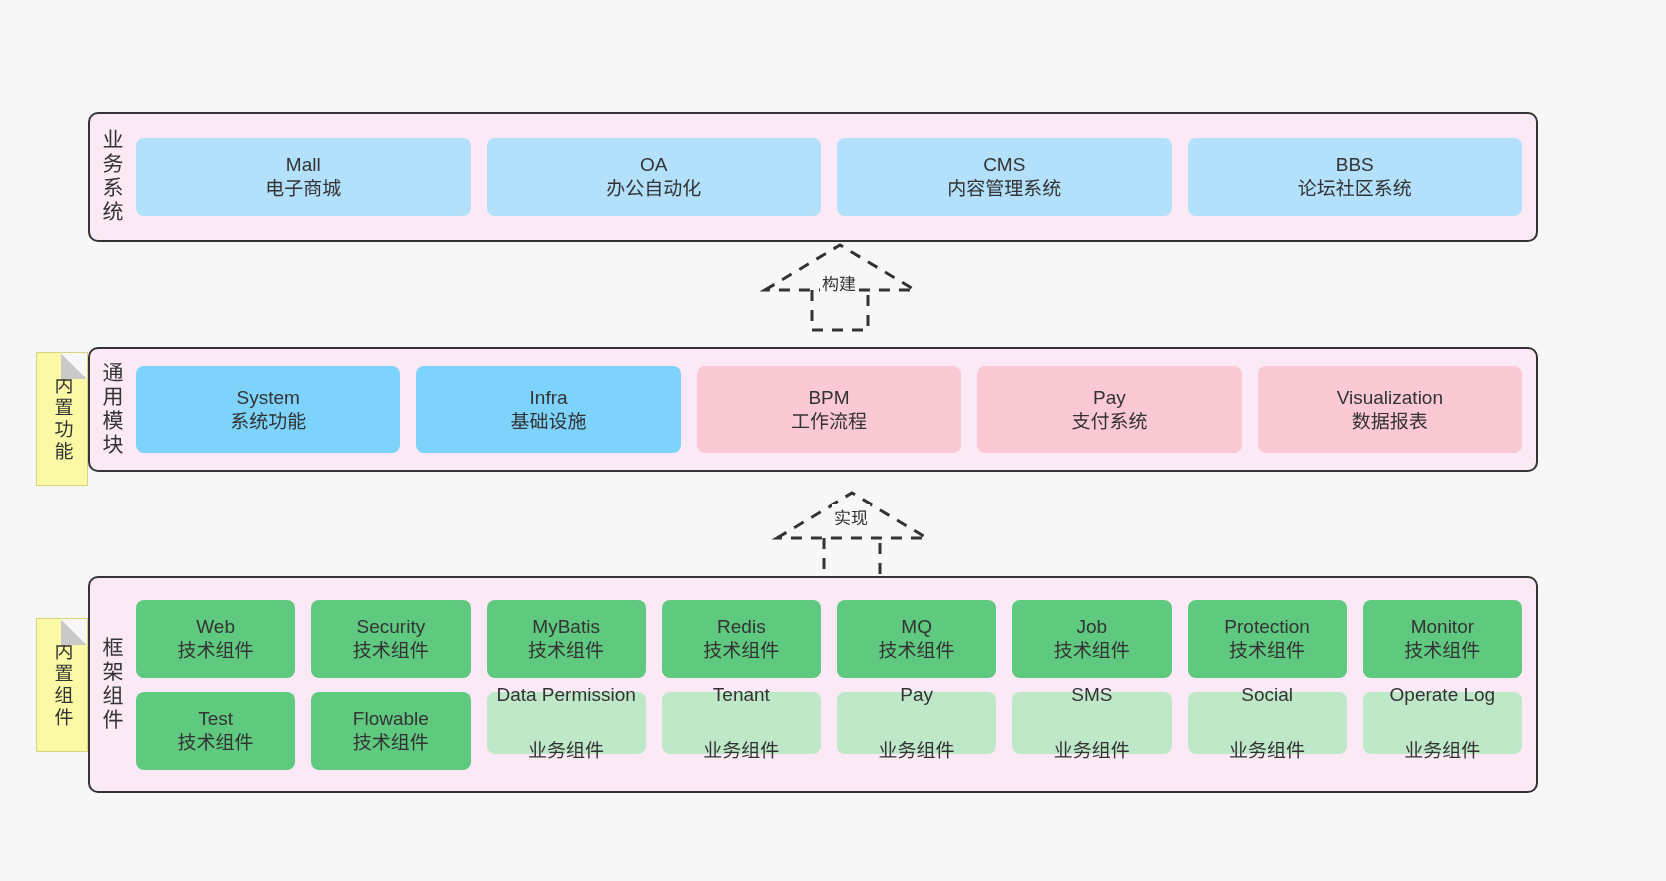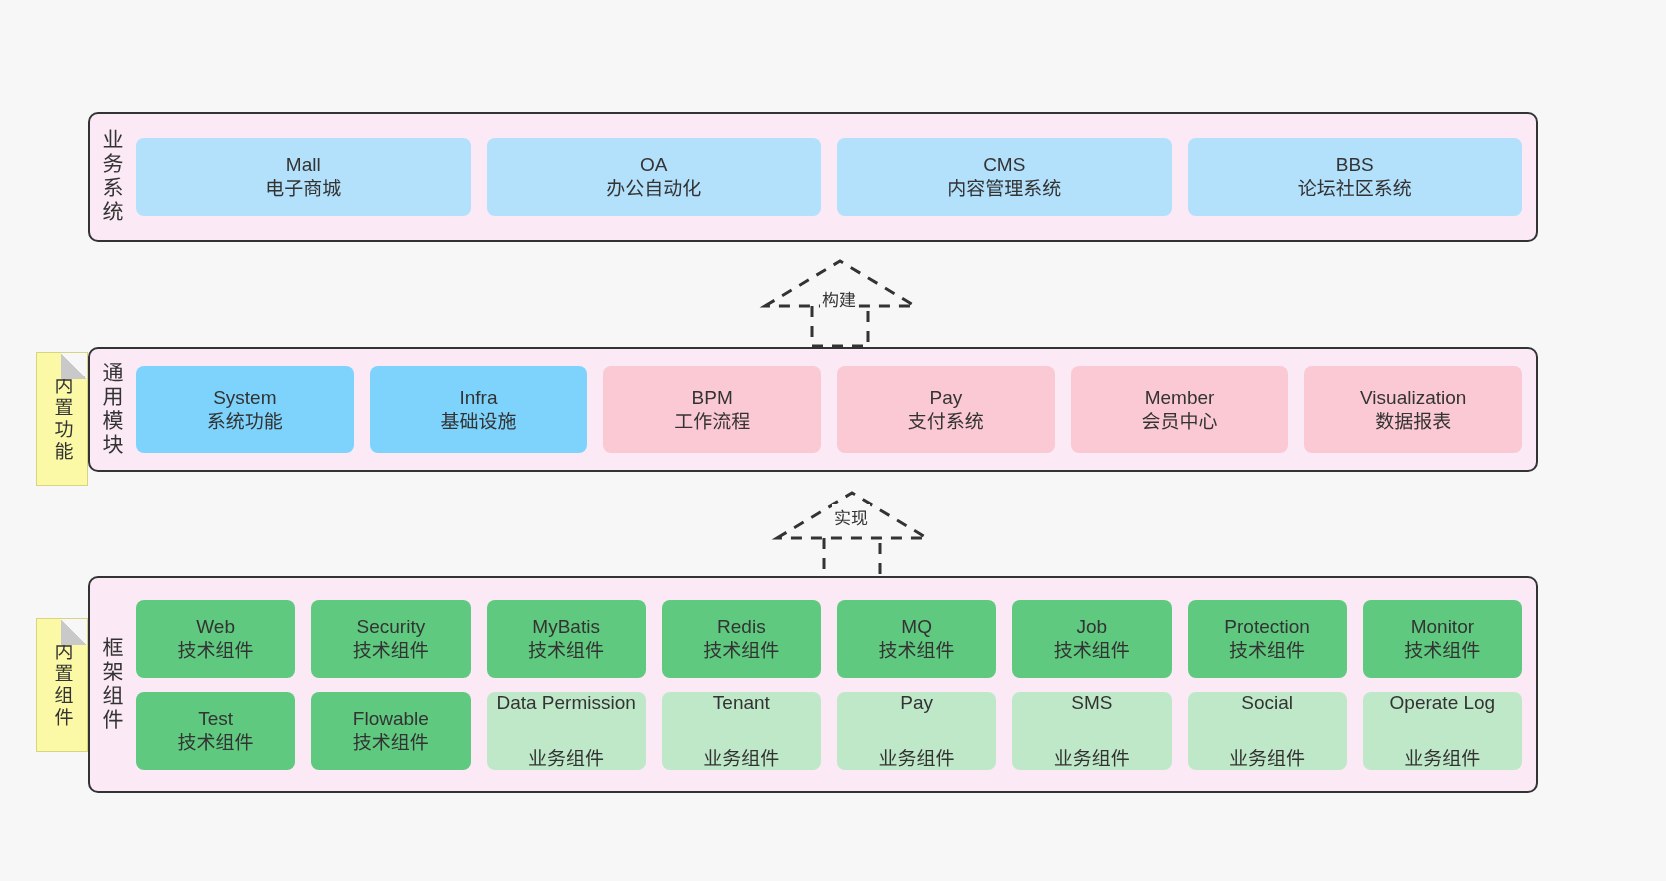--- a/index.html
+++ b/index.html
@@ -80,21 +80,21 @@
     padding: 6px 4px;
     user-select: none;
   }
   .card .t1 { font-size: 19px; }
   .card .t2 { font-size: 19px; }
 
   .card.biz      { background: #b3e0fb; height: 78px; }
   .card.mod-dark { background: #7dd3fc; height: 87px; }
   .card.mod-lite { background: #fbc9d4; height: 87px; }
   .card.tech     { background: #5fc97f; height: 78px; }
-  .card.bizc     { background: #bfe8c9; height: 78px; gap: 32px; }
+  .card.bizc     { background: #bfe8c9; height: 62px; gap: 32px; }
 
   
   .note {
     position: absolute;
     box-sizing: border-box;
     background: #fbf8a6;
     border: 1px solid #d9d480;
     display: flex;
     align-items: center;
     justify-content: center;
@@ -155,21 +155,21 @@
         </div>
         <div class="card biz">
           <span class="t1">BBS</span>
           <span class="t2">论坛社区系统</span>
         </div>
 
       </div>
     </div>
   </div>
 
-  <div class="connector" id="conn-build" style="left:760px; top:258px; width:160px; height:90px;">
+  <div class="connector" id="conn-build" style="left:760px; top:242px; width:160px; height:90px;">
     <svg width="160" height="90" viewBox="0 0 160 90">
 
       <path d="M 5 48 L 80 3 L 155 48 Z" fill="none" stroke="#333333" stroke-width="3" stroke-dasharray="11 9" stroke-linejoin="miter"></path>
 
       <path d="M 52 48 L 52 88 L 108 88 L 108 48" fill="none" stroke="#333333" stroke-width="3" stroke-dasharray="11 9"></path>
     </svg>
     <span class="conn-label" style="left:60px; top:28px;">构建</span>
   </div>
 
   <div class="note" id="note-builtin-function" style="left:36px; top:352px; width:52px; height:134px;">
@@ -189,24 +189,20 @@
           <span class="t1">Infra</span>
           <span class="t2">基础设施</span>
         </div>
         <div class="card mod-lite">
           <span class="t1">BPM</span>
           <span class="t2">工作流程</span>
         </div>
         <div class="card mod-lite">
           <span class="t1">Pay</span>
           <span class="t2">支付系统</span>
-        </div>
-        <div class="card mod-lite">
-          <span class="t1">Member</span>
-          <span class="t2">会员中心</span>
         </div>
         <div class="card mod-lite">
           <span class="t1">Visualization</span>
           <span class="t2">数据报表</span>
         </div>
 
       </div>
     </div>
   </div>
 

